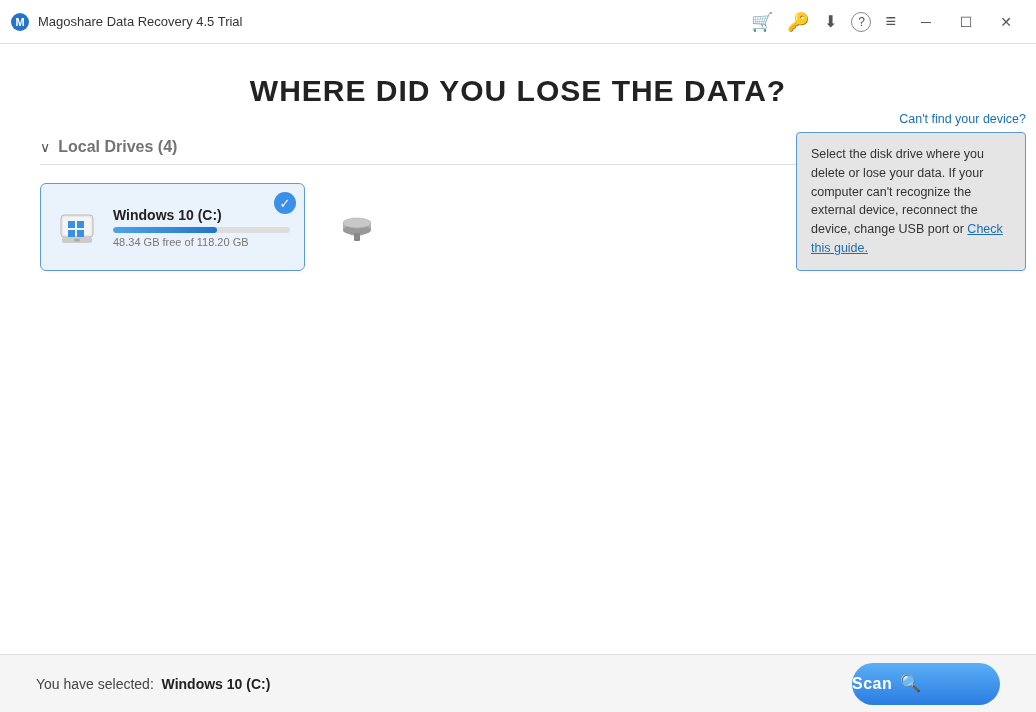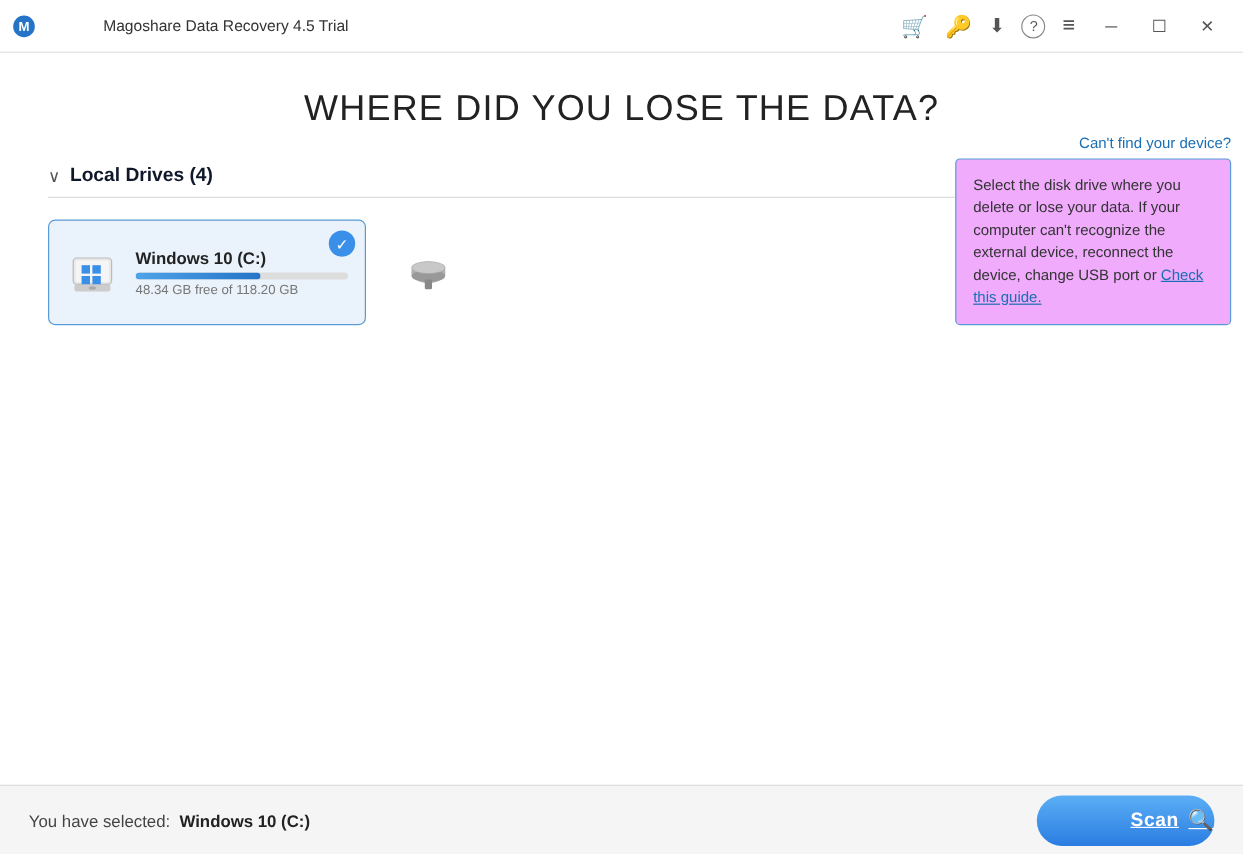--- a/index.html
+++ b/index.html
@@ -25,21 +25,20 @@
     }
     .title-bar-logo {
       width: 20px;
       height: 20px;
       margin-right: 8px;
     }
     .title-bar-text {
       font-size: 13px;
       color: #333;
       flex: 1;
-      margin-left: 48px;
     }
     .title-bar-icons {
       display: flex;
       align-items: center;
       gap: 14px;
     }
     .title-bar-icon {
       font-size: 18px;
       cursor: pointer;
       color: #555;
@@ -68,36 +67,36 @@
     
     .main-content {
       flex: 1;
       padding: 30px 40px 20px 40px;
       position: relative;
       overflow: hidden;
     }
 
     .page-title {
       font-size: 30px;
-      font-weight: 400;
+      font-weight: 700;
       color: #222;
       text-align: center;
       letter-spacing: 1px;
       margin-bottom: 30px;
     }
 
     
     .tooltip-box {
       position: absolute;
       top: 88px;
       right: 10px;
       width: 230px;
       border: 1.5px solid #5b9bd5;
       border-radius: 4px;
-      background: #f0abfc;
+      background: #e5e5e5;
       padding: 12px 14px;
       font-size: 12.5px;
       color: #333;
       line-height: 1.5;
       z-index: 10;
     }
     .tooltip-link {
       color: #1a6eb5;
       text-decoration: underline;
       cursor: pointer;
@@ -118,21 +117,21 @@
       display: flex;
       align-items: center;
       gap: 8px;
       margin-bottom: 18px;
       border-bottom: 1px solid #ddd;
       padding-bottom: 8px;
     }
     .section-title {
       font-size: 16px;
       font-weight: 600;
-      color: #0f172a;
+      color: #737373;
     }
     .chevron-icon {
       color: #555;
       font-size: 14px;
     }
 
     
     .drives-grid {
       display: flex;
       flex-wrap: wrap;
@@ -220,21 +219,21 @@
       font-size: 13px;
     }
 
     
     .bottom-bar {
       height: 58px;
       background: #f5f5f5;
       border-top: 1px solid #ddd;
       display: flex;
       align-items: center;
-      padding: 0 24px;
+      padding: 0 36px;
       flex-shrink: 0;
       justify-content: space-between;
     }
     .bottom-status {
       font-size: 14px;
       color: #444;
     }
     .bottom-status strong {
       color: #222;
       font-weight: 700;
@@ -244,24 +243,23 @@
       color: #fff;
       border: none;
       border-radius: 22px;
       height: 42px;
       width: 148px;
       font-size: 16px;
       font-weight: 600;
       cursor: pointer;
       display: flex;
       align-items: center;
-      justify-content: flex-end;
+      justify-content: flex-start;
       gap: 8px;
       letter-spacing: 0.5px;
-      text-decoration: underline;
     }
     .scan-icon {
       font-size: 17px;
     }
   </style>
 </head>
 <body>
 
 <div class="title-bar">
 

